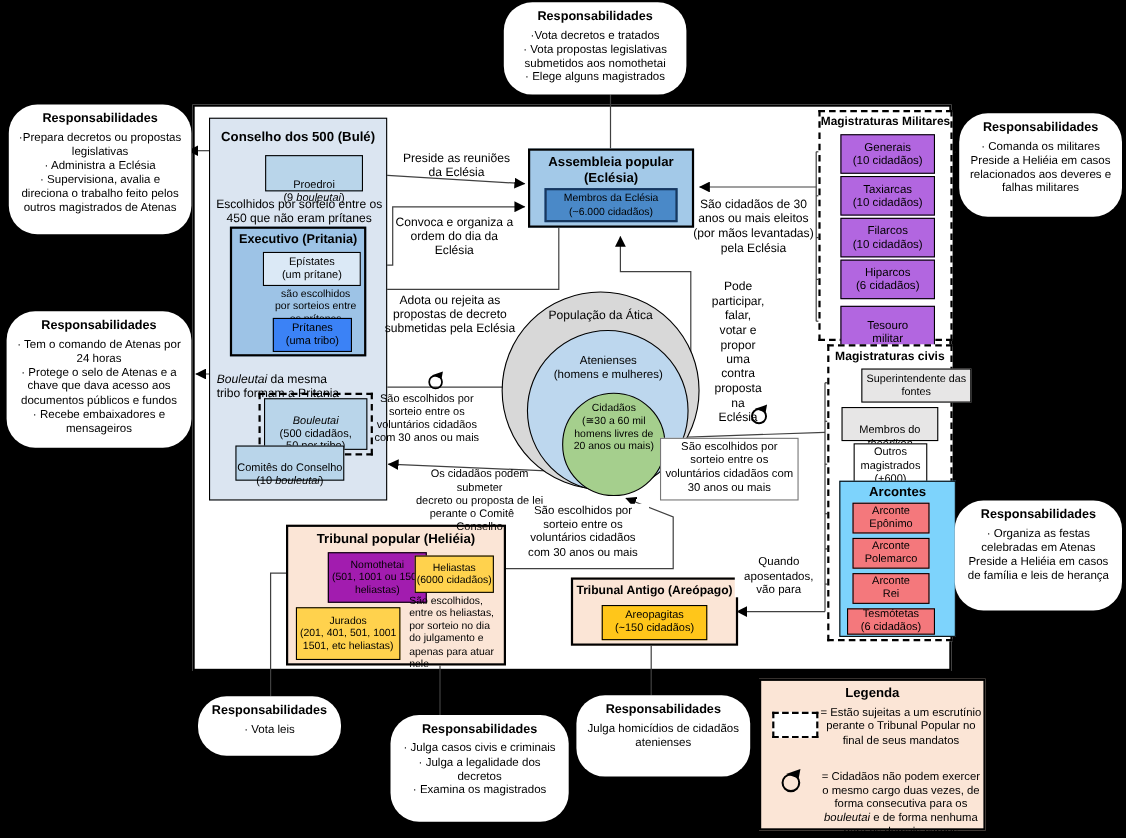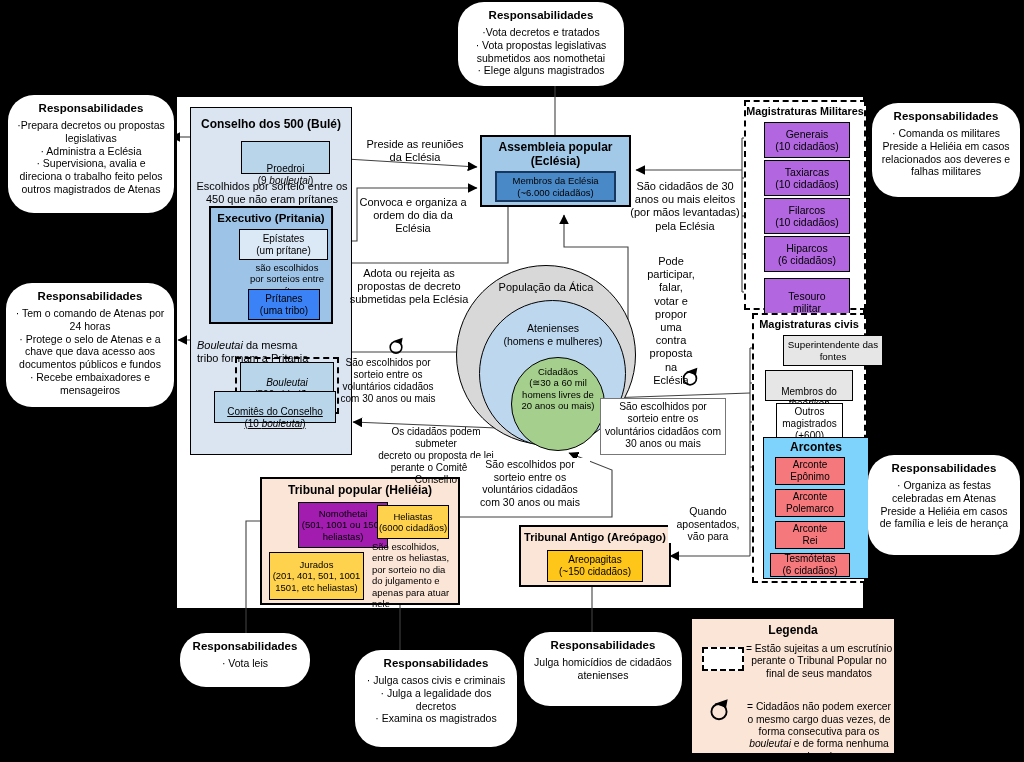--- a/index.html
+++ b/index.html
@@ -95,21 +95,21 @@
     <div class="lbl" style="left:6px;top:218px;width:112px;font-size:11px;text-align:left;">
       <i>Bouleutai</i><span> da mesma tribo formam a Pritania</span>
     </div>
     <div class="a dash" style="left:44px;top:249px;width:104px;height:57px;box-sizing:border-box;">
       <div class="b" style="left:3px;top:3px;width:94px;height:47px;background:#b9d5ea;font-size:10px;display:block;padding-top:2px;">
         <i>Bouleutai</i><span>
 (500 cidadãos,
 50 por tribo)</span>
       </div>
     </div>
-    <div class="b" style="left:23px;top:283px;width:122px;height:32px;background:#b9d5ea;font-size:10px;display:block;padding-top:2px;text-decoration:underline;">
+    <div class="b" style="left:23px;top:297px;width:99px;height:32px;background:#b9d5ea;font-size:10px;display:block;padding-top:2px;">
       <span>Comitês do Conselho
 (10 </span><i>bouleutai</i><span>)</span>
     </div>
   </div>
 
   <div class="a" style="left:480px;top:135px;width:151px;height:72px;background:#a3c9e8;border:2px solid #000;box-sizing:border-box;">
     <div class="ttl" style="left:0;right:0;top:3px;font-size:12px;font-weight:bold;">Assembleia popular
 (Eclésia)</div>
     <div class="b" style="left:13px;top:34px;width:121px;height:31px;background:#4a89c8;border:2px solid #17375e;font-size:9.5px;">Membros da Eclésia
 (~6.000 cidadãos)</div>

